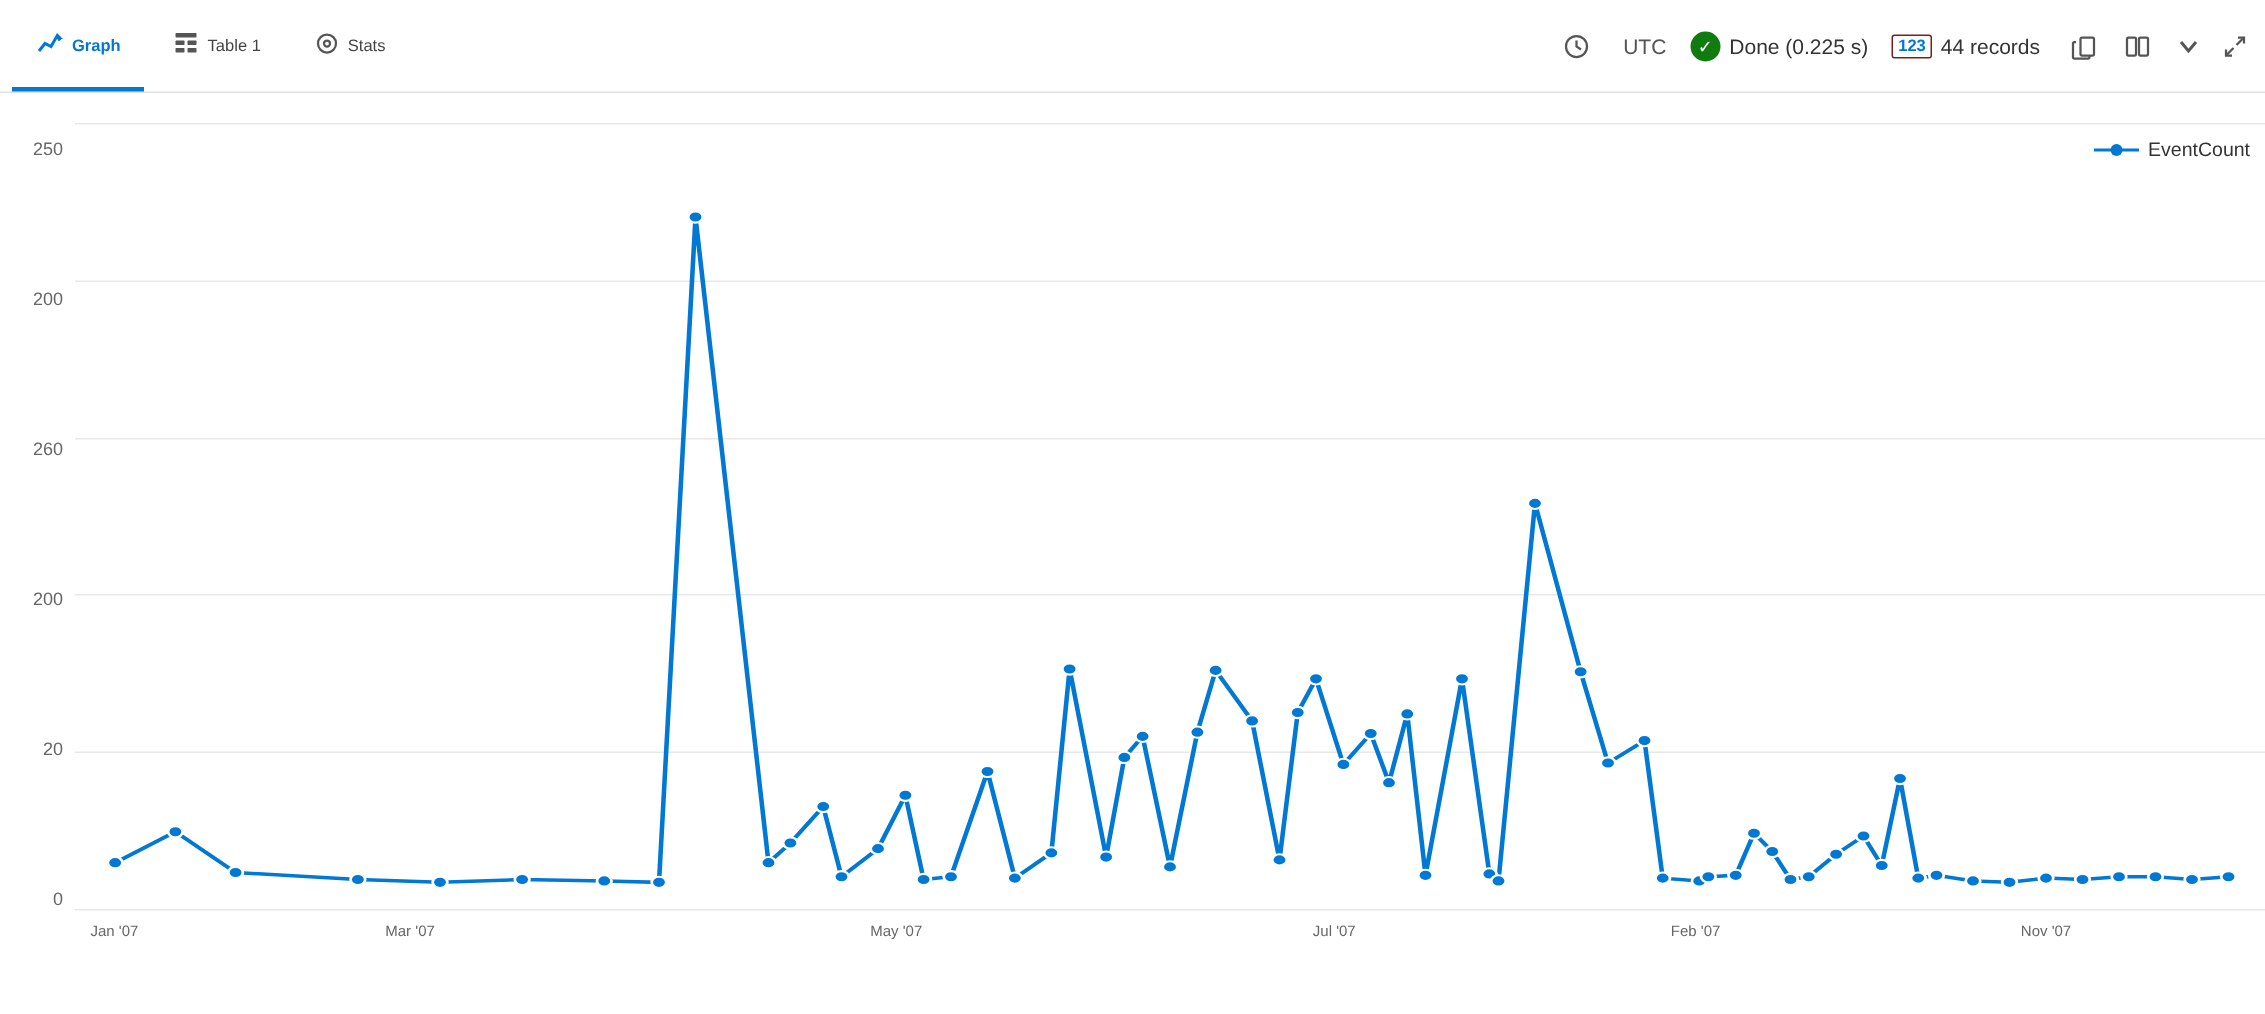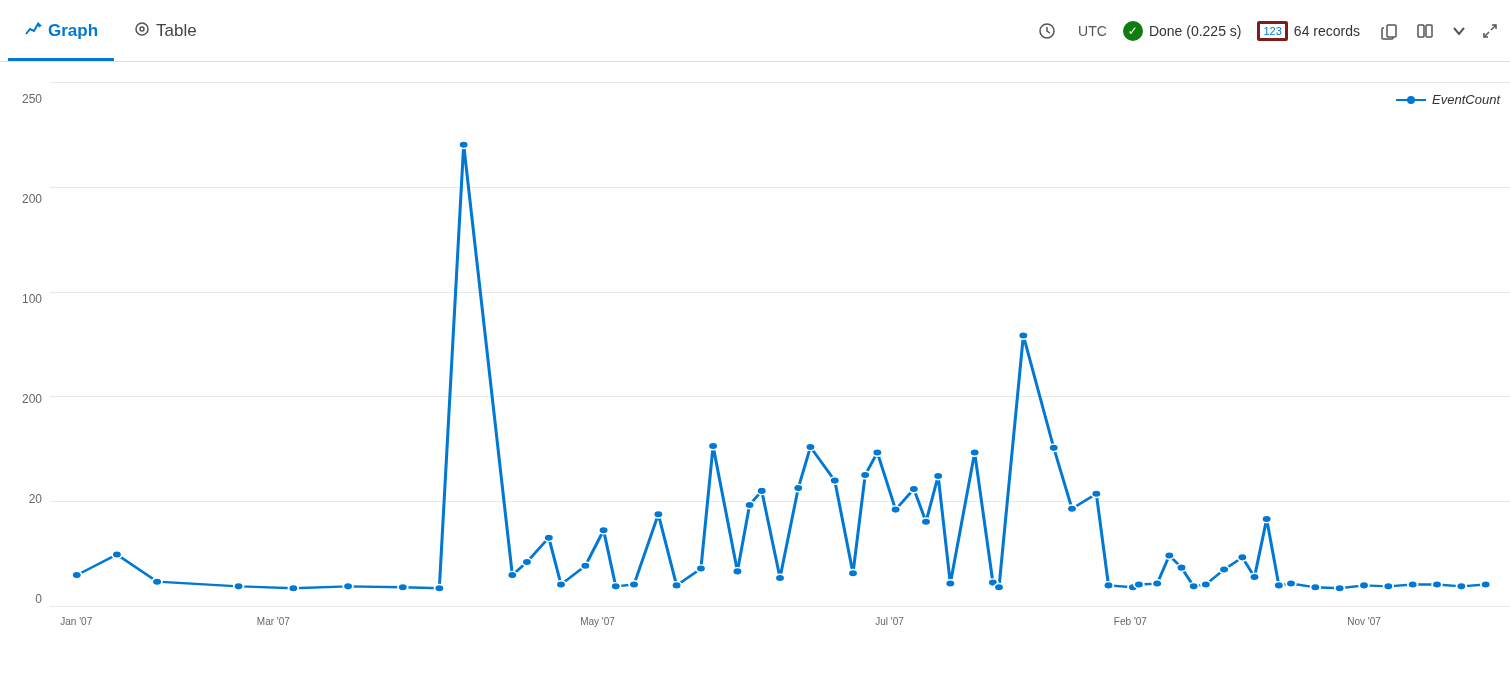--- a/index.html
+++ b/index.html
@@ -22,21 +22,21 @@
     }
     
     .tab {
       display: flex;
       align-items: center;
       gap: 6px;
       padding: 0 16px;
       height: 100%;
       cursor: pointer;
       color: #444;
-      font-size: 17px;
+      font-size: 11px;
       position: relative;
       white-space: nowrap;
     }
     
     .tab.active {
       color: #0078d4;
       font-weight: 600;
     }
     
     .tab.active::after {
@@ -87,26 +87,26 @@
     }
     
     .records-badge {
       display: flex;
       align-items: center;
       gap: 6px;
       color: #333;
     }
     
     .records-icon {
-      border: 3px solid #7f1d1d;
+      border: 1px solid #7f1d1d;
       border-radius: 2px;
       padding: 1px 3px;
       font-size: 11px;
       color: #0078d4;
-      font-weight: normal;
+      font-weight: bold;
     }
     
     .toolbar-actions {
       display: flex;
       align-items: center;
       gap: 8px;
     }
     
     .icon-btn {
       cursor: pointer;
@@ -185,21 +185,20 @@
       align-items: center;
       gap: 8px;
       font-size: 13px;
       color: #333;
     }
     
     .legend-line {
       display: flex;
       align-items: center;
       gap: 6px;
-      font-style: italic;
     }
     
     .legend-dot {
       width: 30px;
       height: 2px;
       background: #0078d4;
       position: relative;
     }
     
     .legend-dot::after {
@@ -231,46 +230,58 @@
       <span class="tab-icon">
         <svg width="18" height="18" viewBox="0 0 18 18" fill="none">
           <polyline points="2,14 6,9 10,11 14,4 16,7" stroke="#0078d4" stroke-width="2" fill="none"></polyline>
           <polygon points="14,2 18,6 14,6" fill="#0078d4"></polygon>
         </svg>
       </span>
       <span>Graph</span>
     </div>
     <div class="tab">
       <span class="tab-icon">
+        <svg width="16" height="16" viewBox="0 0 16 16" fill="#555">
+          <rect x="1" y="1" width="14" height="3" rx="0.5"></rect>
+          <rect x="1" y="6" width="6" height="3" rx="0.5"></rect>
+          <rect x="9" y="6" width="6" height="3" rx="0.5"></rect>
+          <rect x="1" y="11" width="6" height="3" rx="0.5"></rect>
+          <rect x="9" y="11" width="6" height="3" rx="0.5"></rect>
+        </svg>
+      </span>
+      <span>Table 1</span>
+    </div>
+    <div class="tab">
+      <span class="tab-icon">
         <svg width="16" height="16" viewBox="0 0 16 16" fill="none" stroke="#555" stroke-width="1.5">
           <circle cx="8" cy="8" r="6"></circle>
           <circle cx="8" cy="8" r="2"></circle>
         </svg>
       </span>
-      <span>Table</span>
+      <span>Stats</span>
     </div>
   </div>
 
   <div class="toolbar-right">
     <div class="status-utc">
       <svg width="18" height="18" viewBox="0 0 18 18" fill="none" stroke="#555" stroke-width="1.5">
         <circle cx="9" cy="9" r="7"></circle>
         <polyline points="9,5 9,9 12,11" stroke="#555" stroke-width="1.5"></polyline>
       </svg>
       <span>UTC</span>
     </div>
 
     <div class="status-done">
       <div class="done-icon">✓</div>
       <span>Done (0.225 s)</span>
     </div>
 
     <div class="records-badge">
       <span class="records-icon">123</span>
-      <span>64 records</span>
+      <span>44 records</span>
     </div>
 
     <div class="toolbar-actions">
       <span class="icon-btn">
         <svg width="20" height="20" viewBox="0 0 20 20" fill="none" stroke="#555" stroke-width="1.5">
           <rect x="7" y="4" width="9" height="12" rx="1"></rect>
           <path d="M4 7H3a1 1 0 00-1 1v9a1 1 0 001 1h9a1 1 0 001-1v-1"></path>
         </svg>
       </span>
       <span class="icon-btn">
@@ -293,21 +304,21 @@
         </svg>
       </span>
     </div>
   </div>
 </div>
 
 <div class="chart-area">
   <div class="y-axis">
     <span>250</span>
     <span>200</span>
-    <span>100</span>
+    <span>260</span>
     <span>200</span>
     <span>20</span>
     <span>0</span>
   </div>
 
   <div class="chart-container">
 
     <div class="grid-lines">
       <div class="grid-line" style="top: 0%"></div>
       <div class="grid-line" style="top: 20%"></div>

